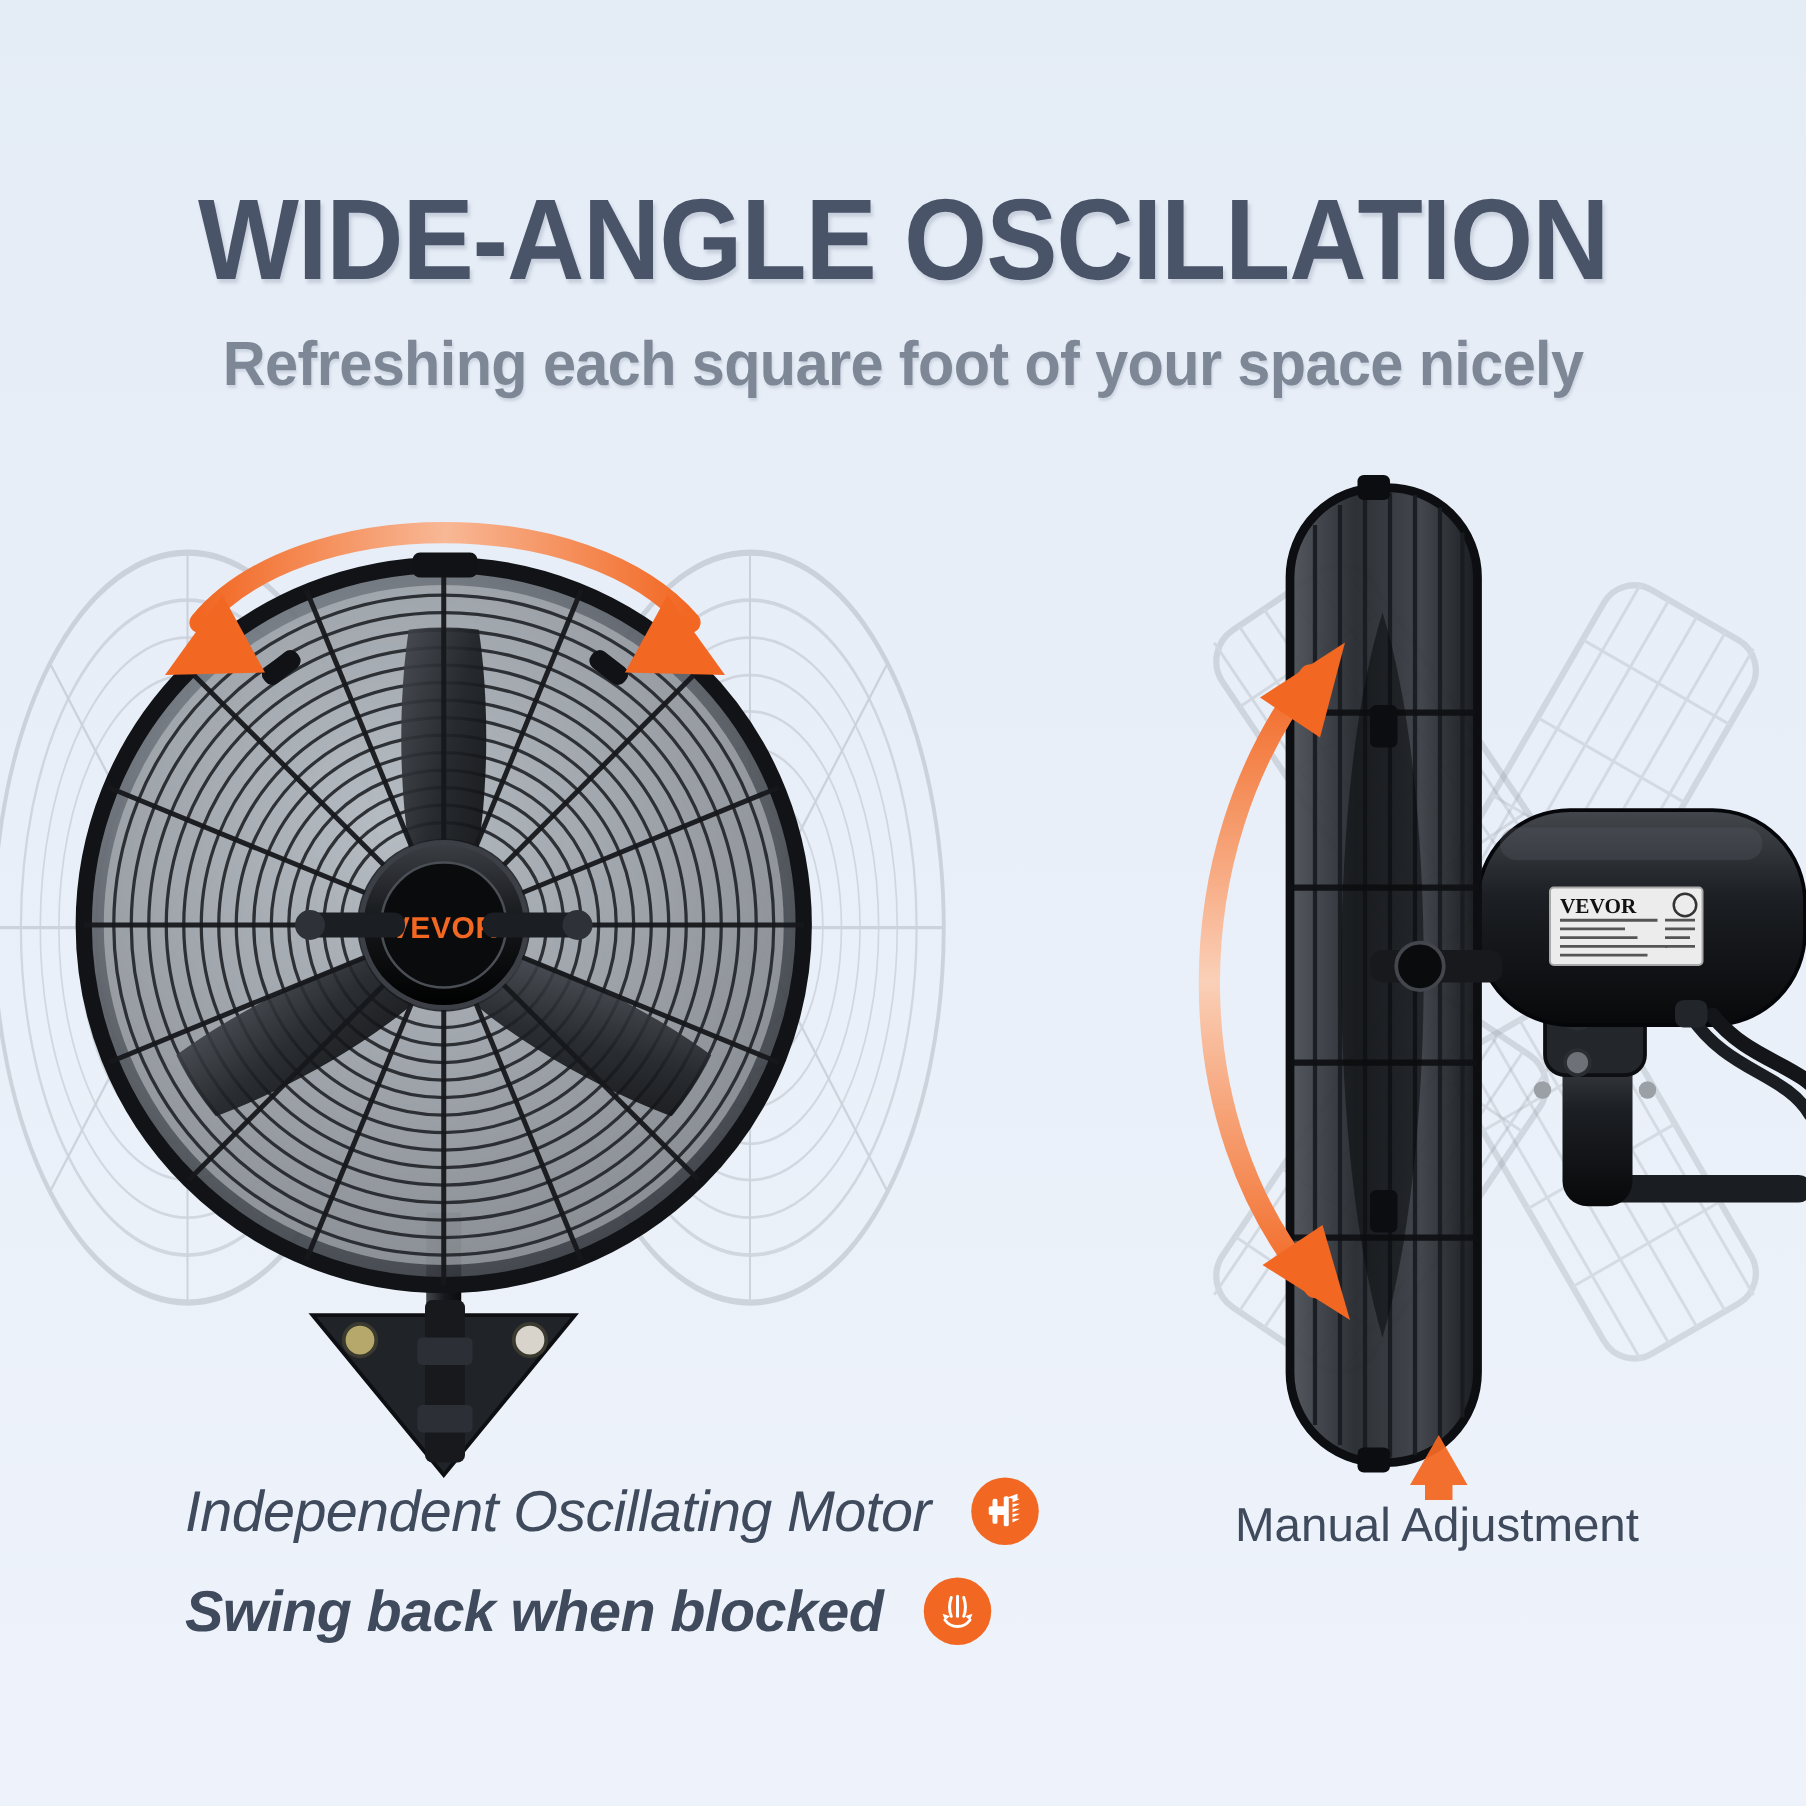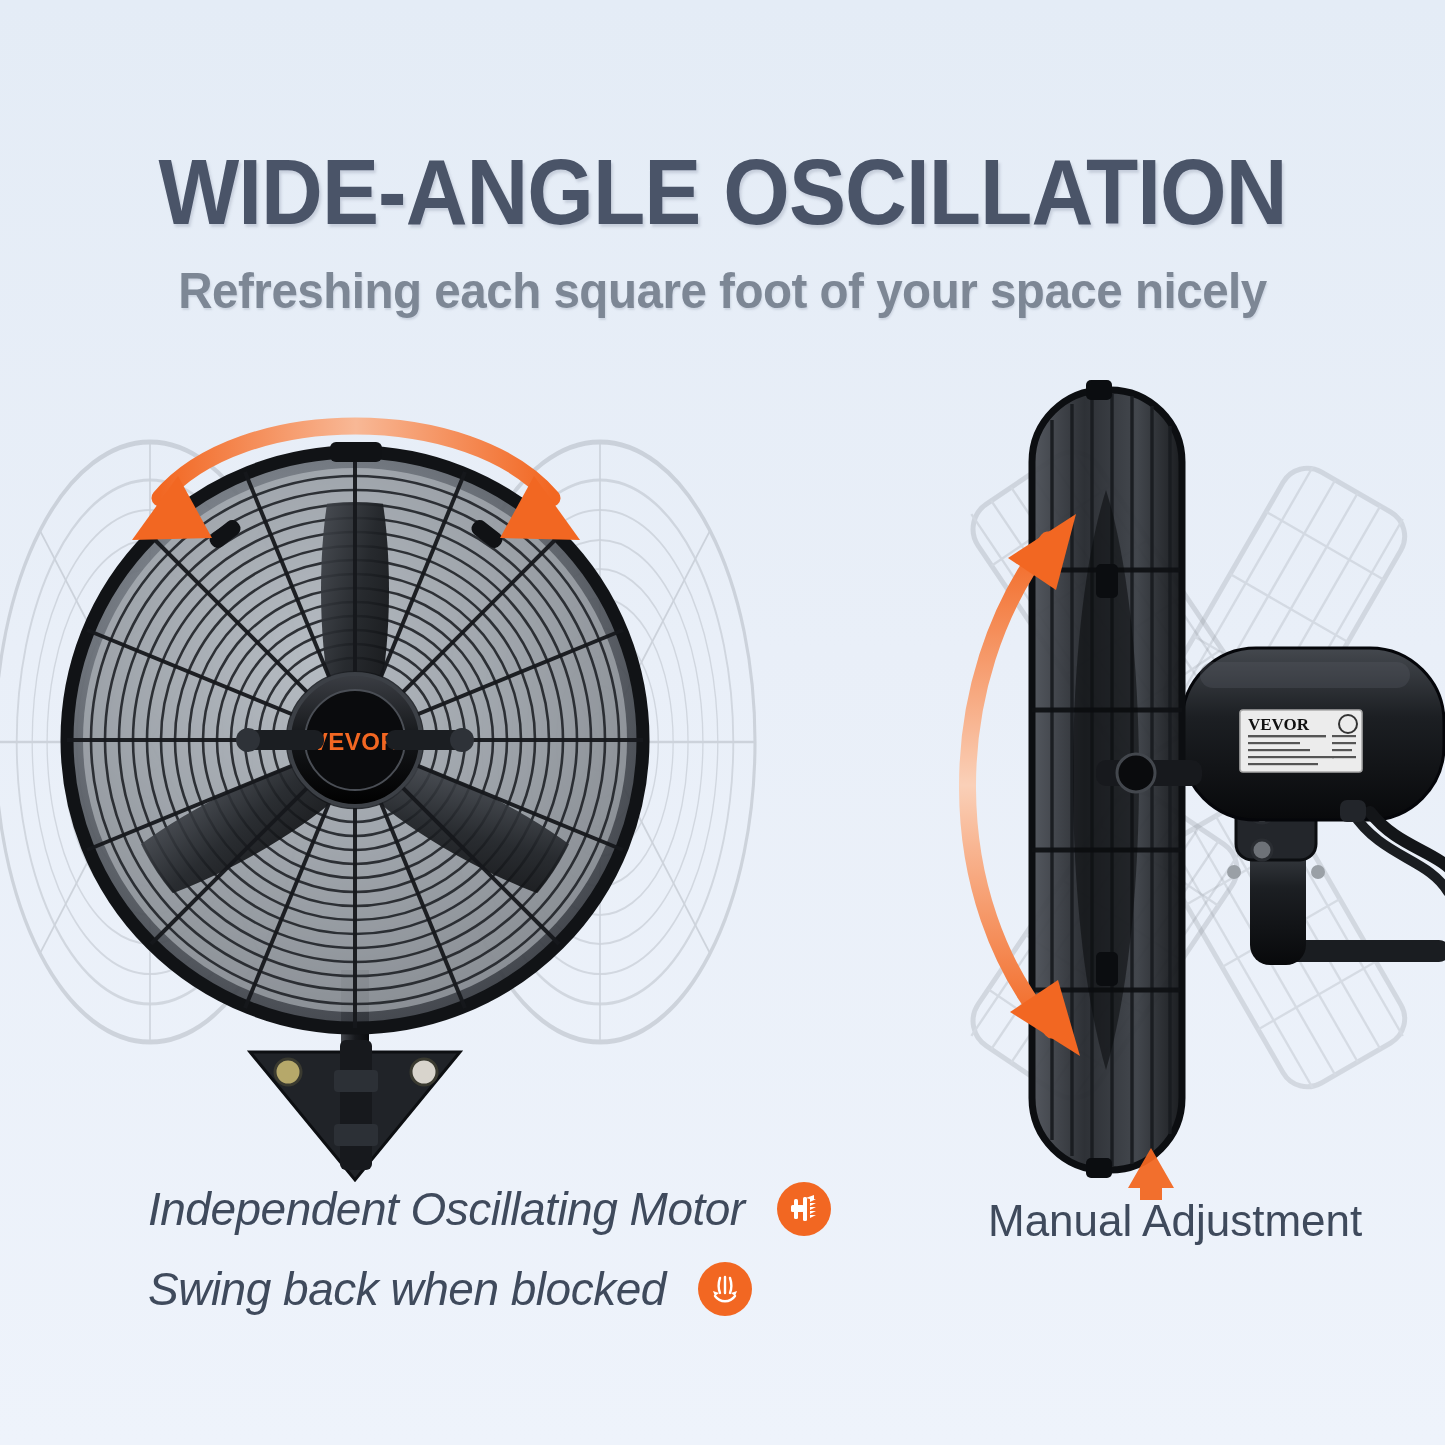--- a/index.html
+++ b/index.html
@@ -30,24 +30,24 @@
   }
 
   
   .cap{
     position:absolute;display:flex;align-items:center;gap:32px;
     color:#3f4a5c;font-style:italic;font-weight:500;
     white-space:nowrap;
   }
   .cap-text{font-size:46px;line-height:52px;letter-spacing:-0.5px;}
   .cap1{left:148px;top:1182px;}
-  .cap2{left:148px;top:1262px;}
+  .cap2{left:148px;top:1262px;font-weight:bold;}
   .cap-right{
     position:absolute;left:988px;top:1195px;
-    font-size:44px;line-height:52px;color:#3f4a5c;white-space:nowrap;
+    font-size:38px;line-height:52px;color:#3f4a5c;white-space:nowrap;
   }
 
   .badge{
     width:54px;height:54px;border-radius:50%;
     background:#f26722;display:flex;align-items:center;justify-content:center;
     flex:0 0 auto;
   }
   .badge svg{display:block;}
 
   

